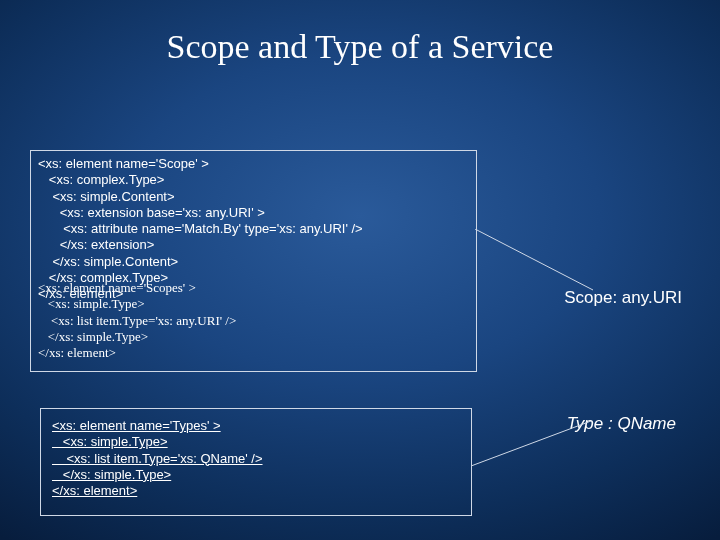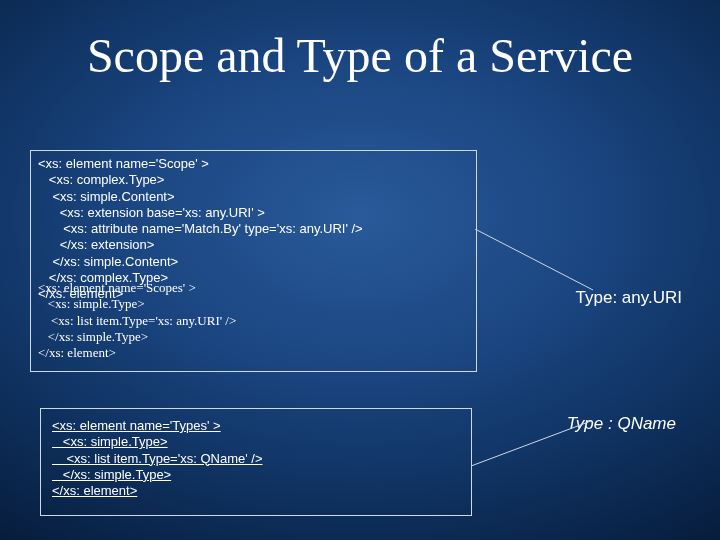--- a/index.html
+++ b/index.html
@@ -15,21 +15,21 @@
     font-family: Arial, Helvetica, sans-serif;
     position: relative;
   }
   .title {
     position: absolute;
     top: 28px;
     left: 0;
     right: 0;
     text-align: center;
     font-family: "Times New Roman", Times, serif;
-    font-size: 48px;
+    font-size: 34px;
     font-weight: 400;
     color: #ffffff;
   }
   .box {
     position: absolute;
     border: 1px solid #cfd8e6;
     background: transparent;
   }
   .box1 {
     left: 30px;
@@ -87,21 +87,21 @@
    &lt;xs: simple.Type&gt;
     &lt;xs: list item.Type='xs: any.URI' /&gt;
    &lt;/xs: simple.Type&gt;
 &lt;/xs: element&gt;</div>
 <div class="code code3">&lt;xs: element name='Types' &gt;
    &lt;xs: simple.Type&gt;
     &lt;xs: list item.Type='xs: QName' /&gt;
    &lt;/xs: simple.Type&gt;
 &lt;/xs: element&gt;</div>
 
-<div class="label label1">Type: any.URI</div>
+<div class="label label1">Scope: any.URI</div>
 <div class="label label2">Type : QName</div>
 
 <svg class="connector" style="left:475px; top:229px;" width="120" height="70">
   <line x1="0" y1="0" x2="118" y2="61" stroke="#cfd8e6" stroke-width="1"></line>
 </svg>
 <svg class="connector" style="left:471px; top:421px;" width="122" height="47">
   <line x1="0" y1="45" x2="120" y2="0" stroke="#cfd8e6" stroke-width="1"></line>
 </svg>
 
 </body></html>

